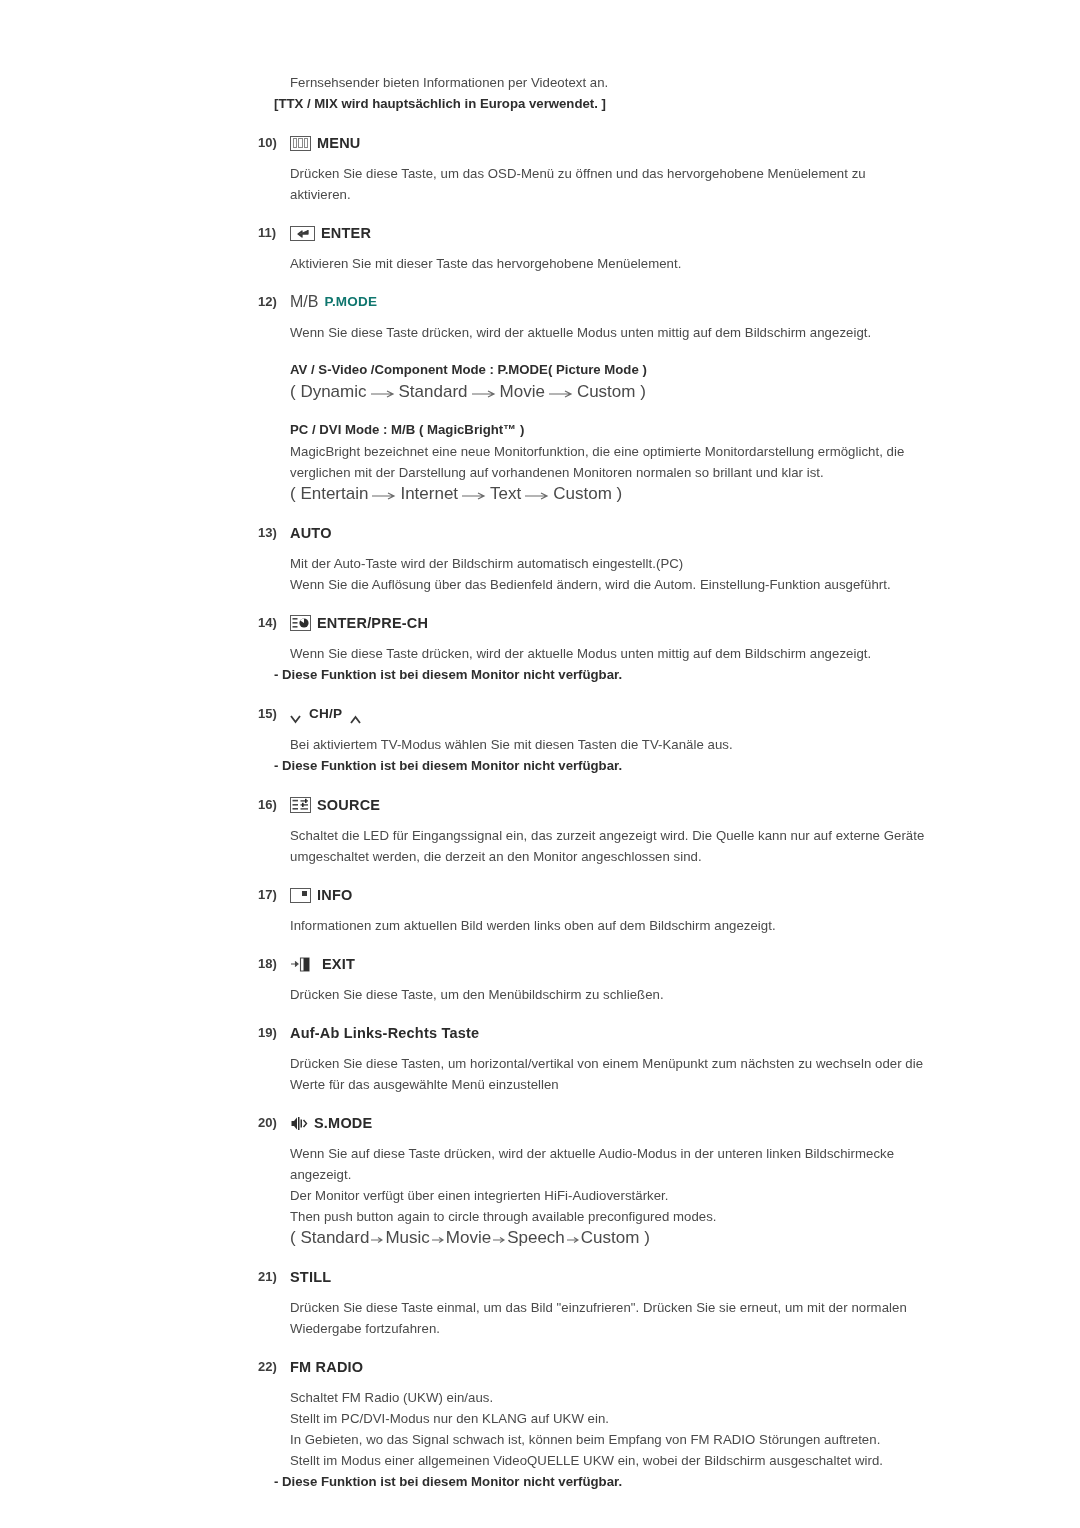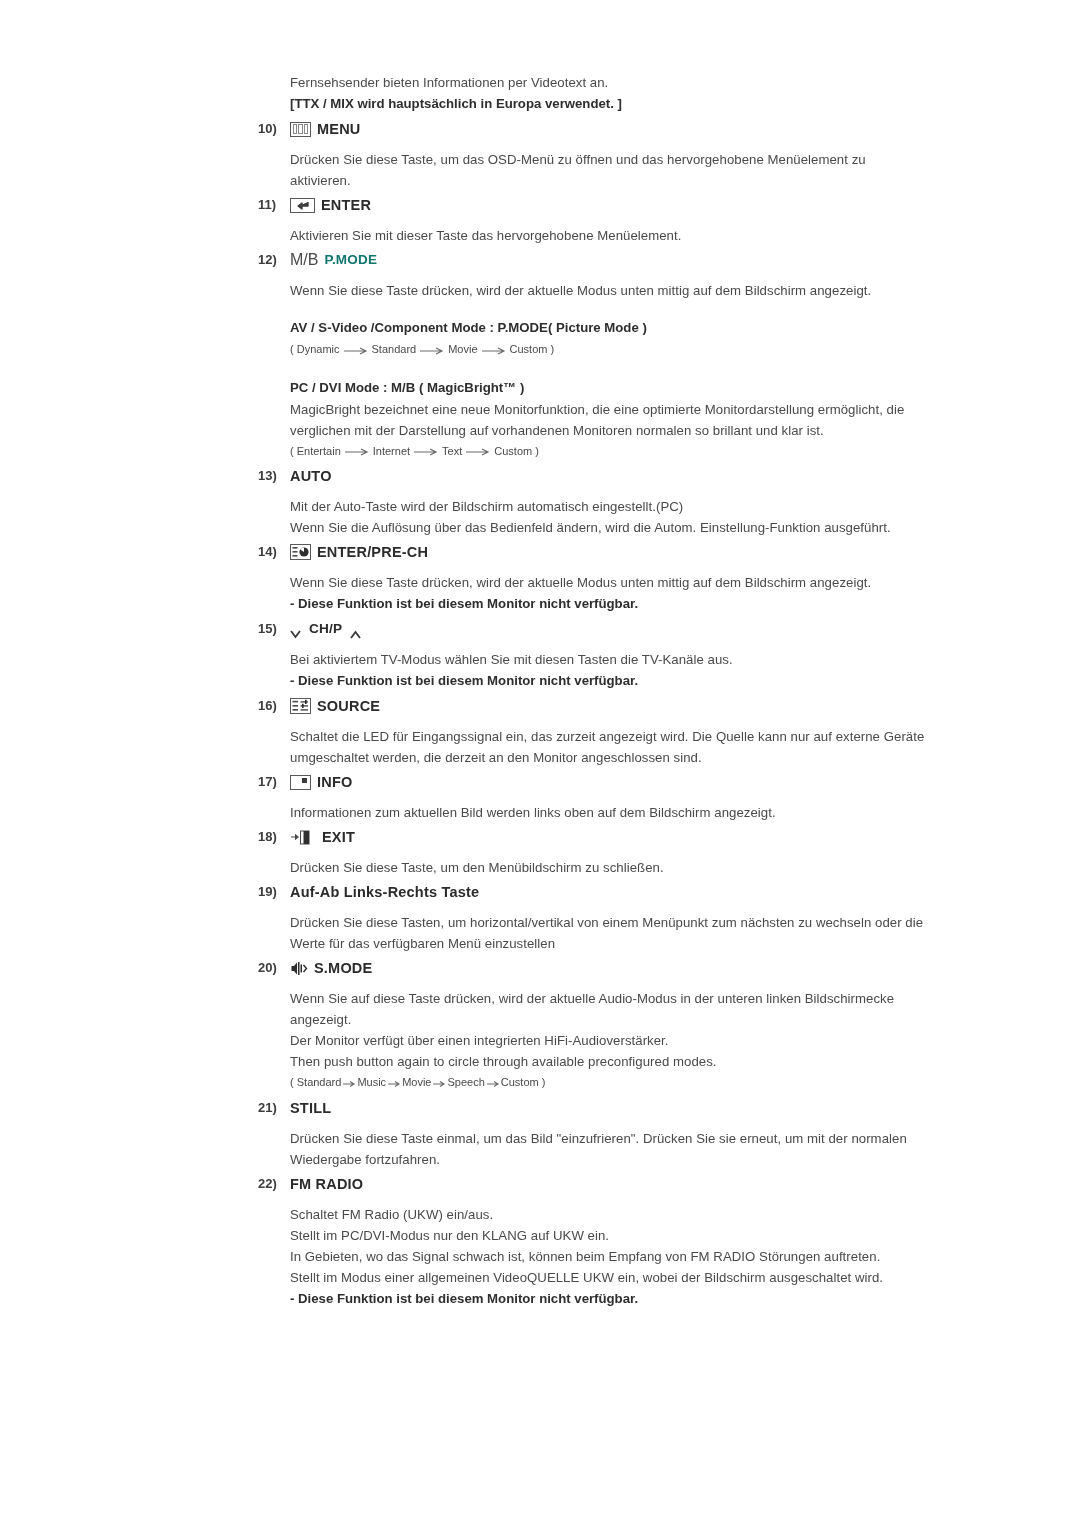--- a/index.html
+++ b/index.html
@@ -31,36 +31,36 @@
     color: #4a4a4a;
     margin: 0 0 0 32px;
     letter-spacing: 0.05px;
   }
 
   .bold-note {
     font-size: 13.2px;
     line-height: 22px;
     font-weight: bold;
     color: #2e2e2e;
-    margin: 0 0 0 32px;
+    margin: 0 0 0 16px;
   }
 
   .sub-head {
     font-size: 13.2px;
     line-height: 22px;
     font-weight: bold;
     color: #2e2e2e;
     margin: 0 0 0 32px;
   }
 
   
   .item {
     display: flex;
     align-items: flex-end;
-    margin-top: 4px;
+    margin-top: 18px;
   }
   .item .num {
     font-size: 13px;
     font-weight: bold;
     color: #3d3d3d;
     width: 32px;
     flex: 0 0 32px;
     line-height: 20px;
   }
   .item .label {
@@ -153,21 +153,21 @@
     gap: 1px;
   }
 
   
   .ic-smode { width: 18px; height: 15px; }
 
   
   .chev { width: 11px; height: 9px; display: inline-block; }
 
   
-  .seq { font-size: 11px; line-height: 21px; color: #4a4a4a; margin-left: 32px; }
+  .seq { font-size: 17px; line-height: 21px; color: #4a4a4a; margin-left: 32px; }
   .seq .arr {
     display: inline-block;
     width: 26px;
     position: relative;
     vertical-align: middle;
     margin: 0 3px;
   }
   .seq .arr svg { vertical-align: middle; }
   .seq.small .arr { width: 14px; margin: 0 1px; }
 
@@ -341,21 +341,21 @@
   <div class="para">Drücken Sie diese Taste, um den Menübildschirm zu schließen.</div>
 
   <div class="item">
     <span class="num">19)</span>
     <span class="label">
       <span>Auf-Ab Links-Rechts Taste</span>
     </span>
   </div>
   <div class="spacer-sm"></div>
   <div class="para">Drücken Sie diese Tasten, um horizontal/vertikal von einem Menüpunkt zum nächsten zu wechseln oder die</div>
-  <div class="para">Werte für das verfügbaren Menü einzustellen</div>
+  <div class="para">Werte für das ausgewählte Menü einzustellen</div>
 
   <div class="item">
     <span class="num">20)</span>
     <span class="label">
       <span class="ic ic-smode">
         <svg width="18" height="15" viewBox="0 0 18 15">
           <path d="M1.5 5 L4 5 L4 10 L1.5 10 Z" fill="#2e2e2e"></path>
           <path d="M4 5 L7 1.5 L7 13.5 L4 10 Z" fill="#2e2e2e"></path>
           <rect x="8" y="1" width="1.5" height="13" fill="#2e2e2e"></rect>
           <rect x="10.5" y="3.5" width="1.5" height="8" fill="#2e2e2e"></rect>

